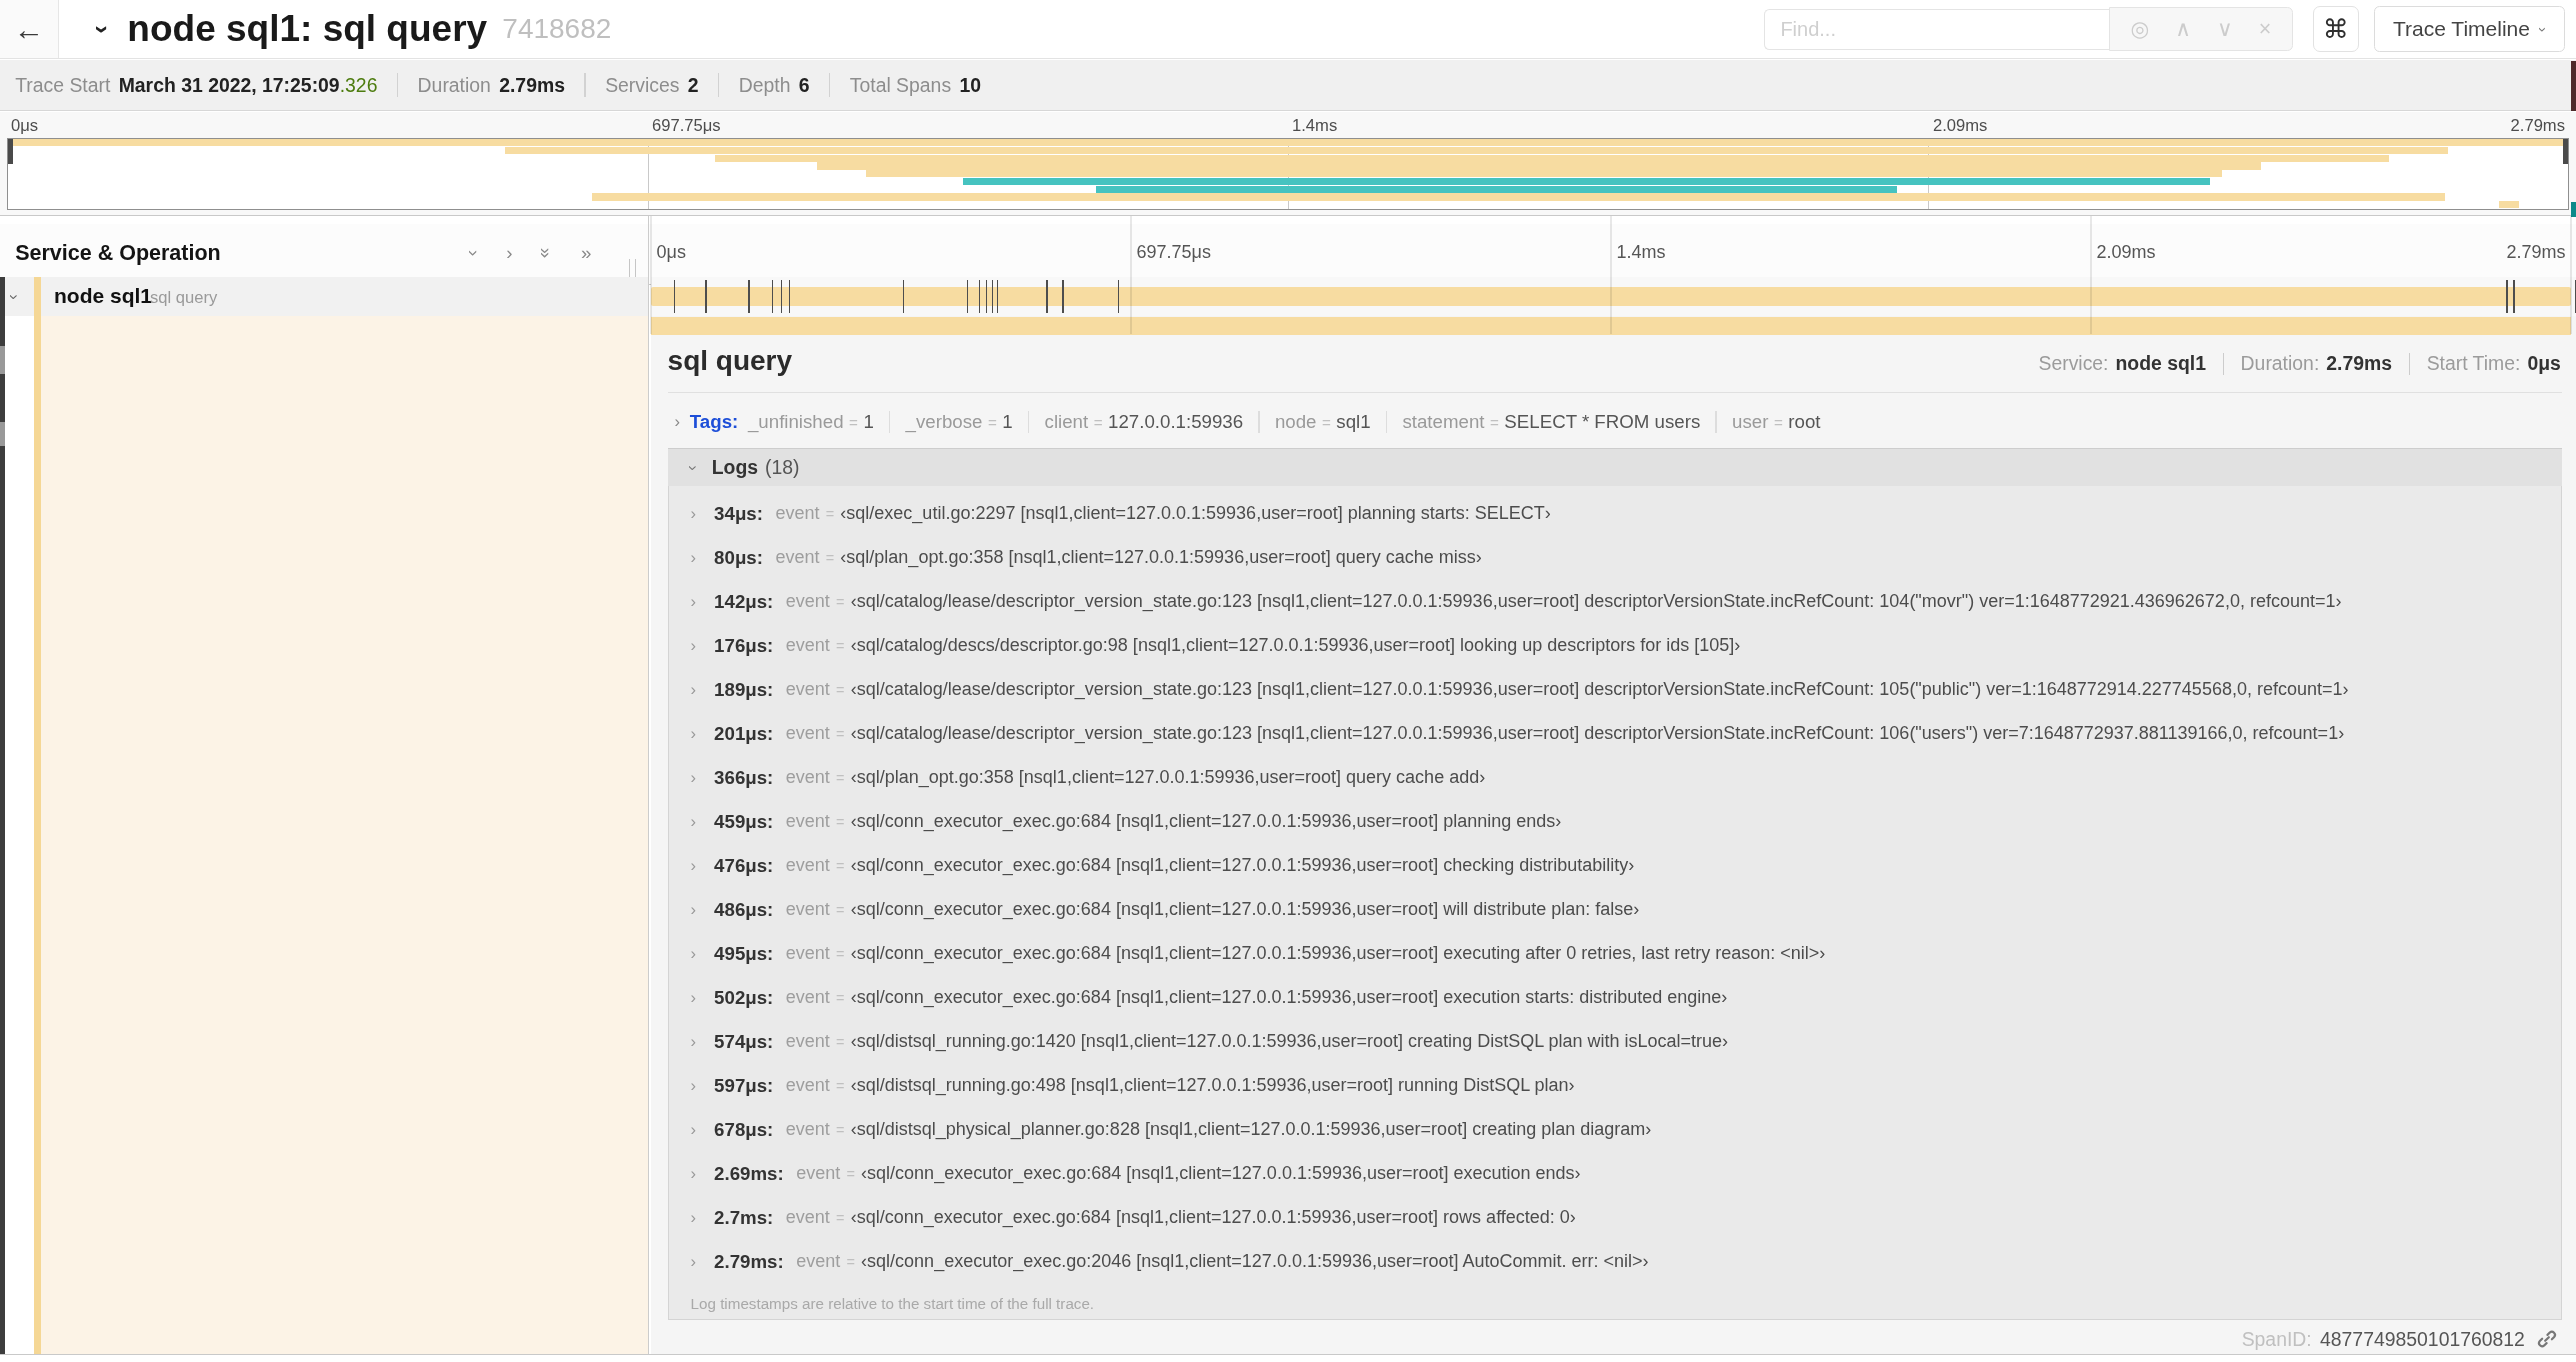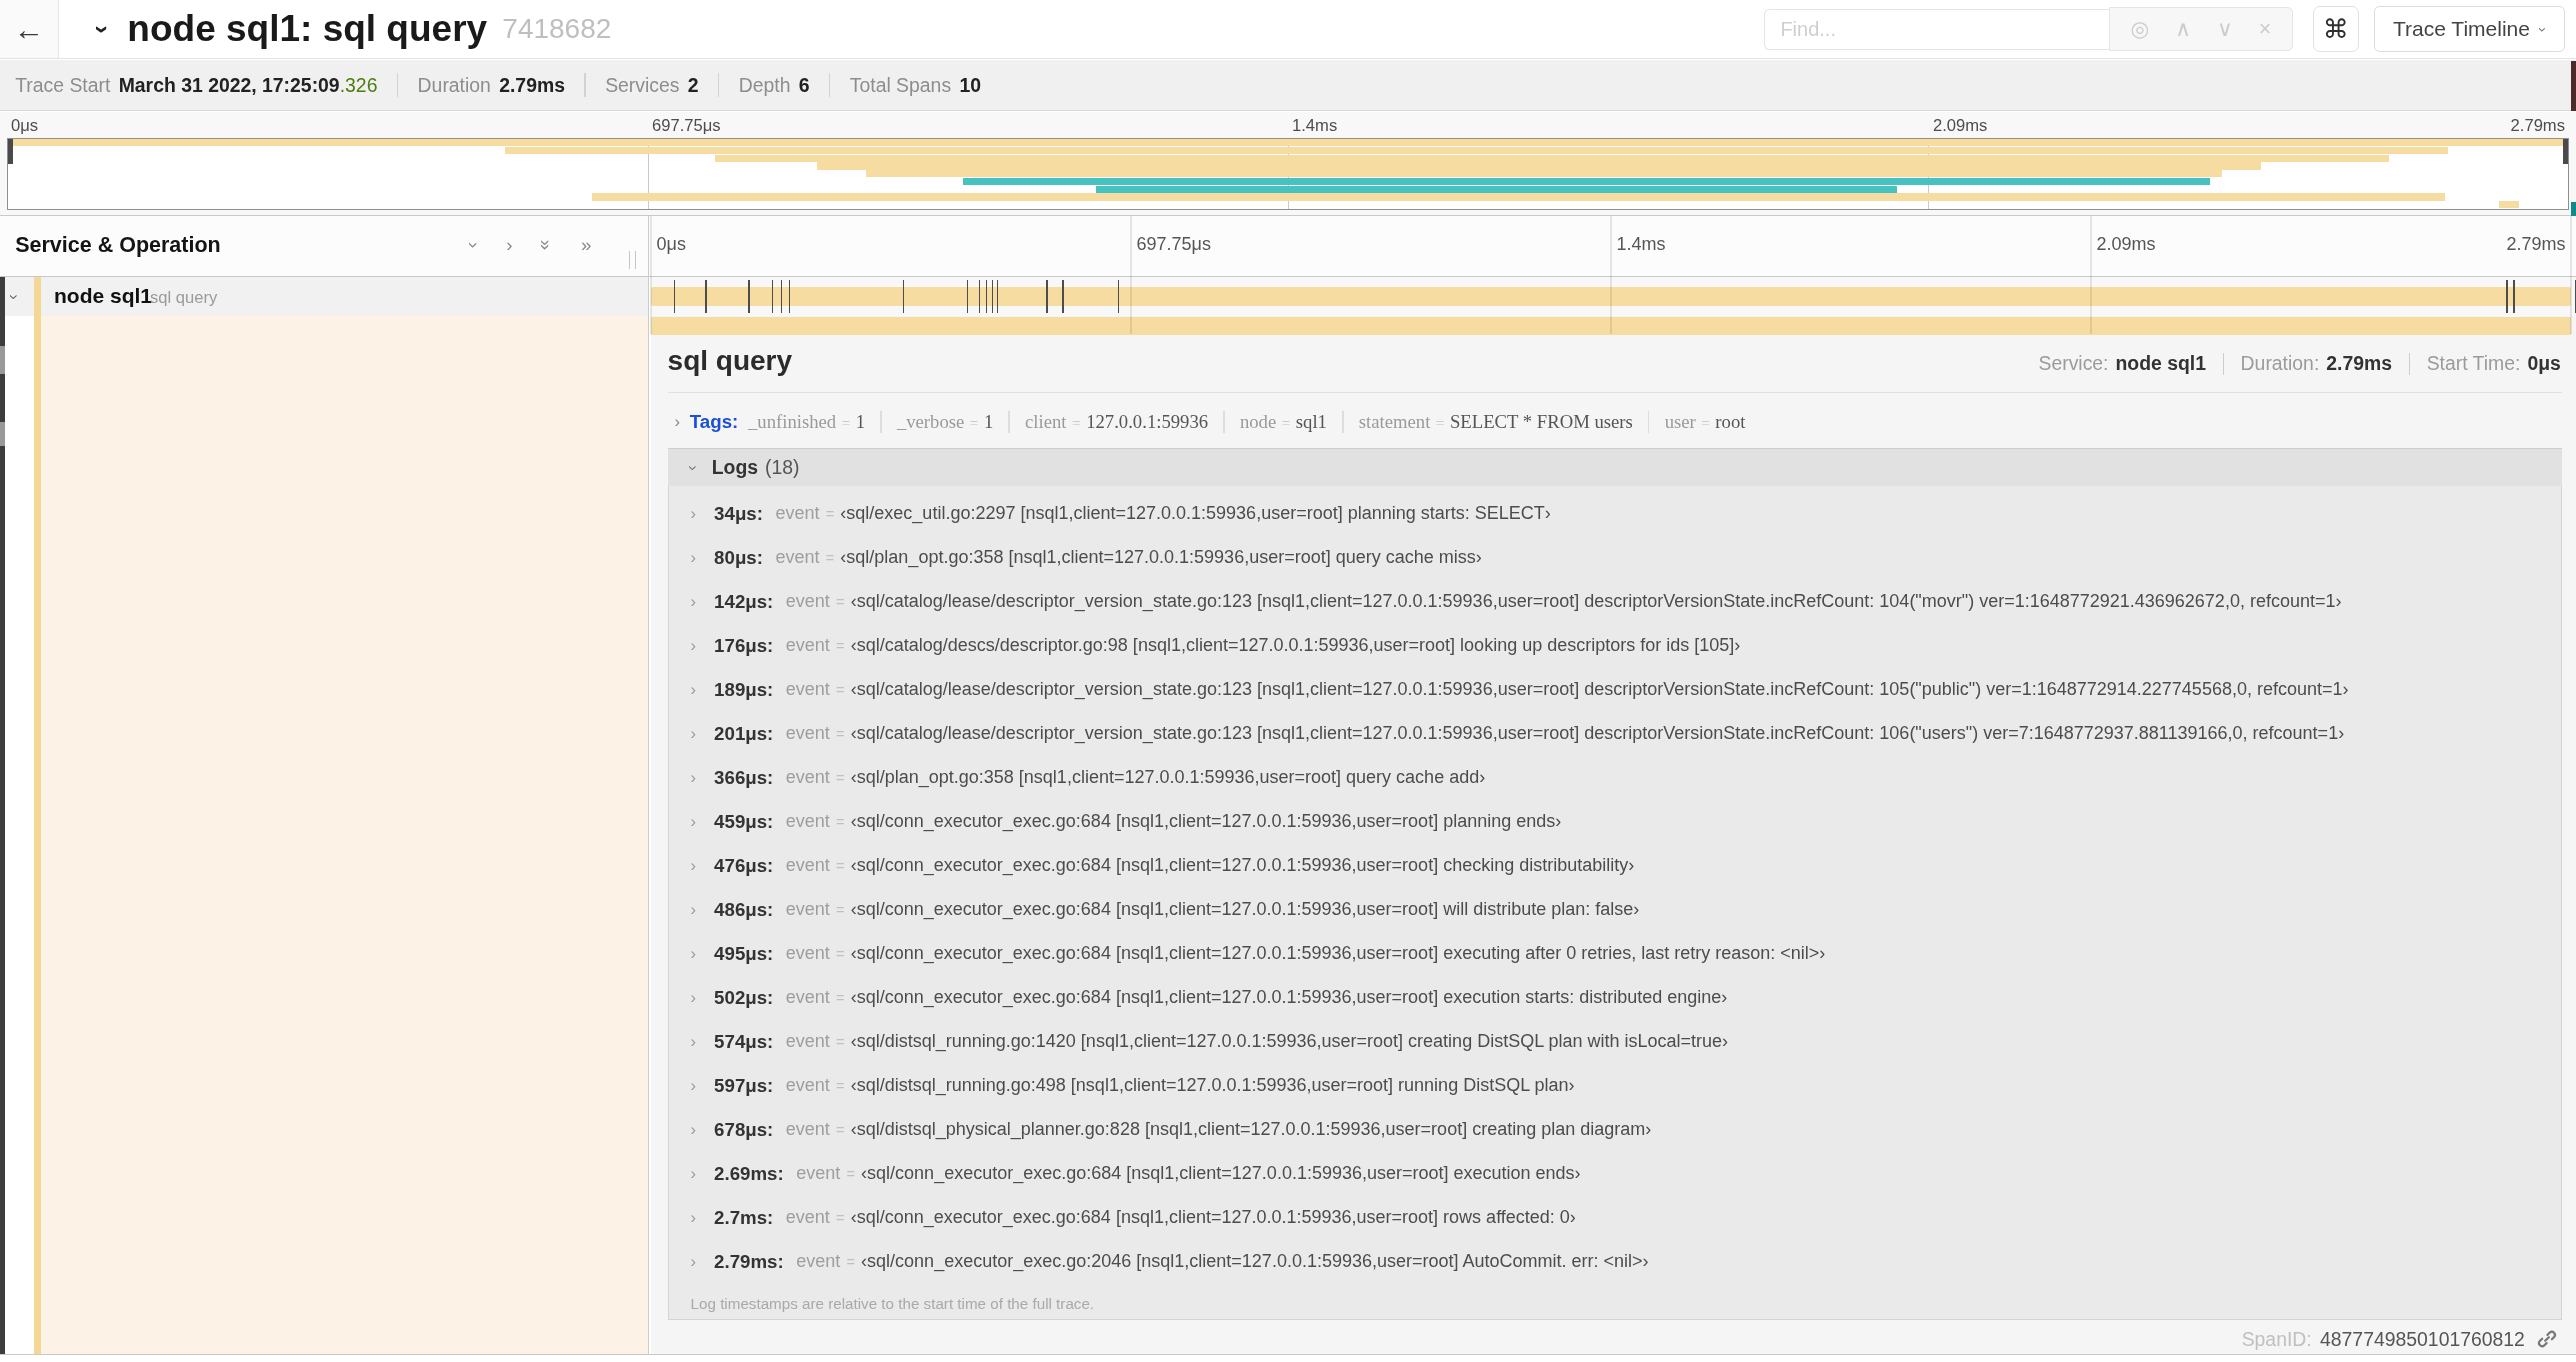--- a/index.html
+++ b/index.html
@@ -37,21 +37,21 @@
   .mm-span{position:absolute;}
   .mm-span.tan{background:#f7dca1;}
   .mm-span.teal{background:#46c3c0;}
   .mm-handle{position:absolute;top:0;width:4.8px;height:25px;background:#4a4a4a;}
 
   
   #edge-red{position:absolute;right:0;top:61px;width:5.5px;height:50px;background:#4e2a2a;}
   #edge-teal{position:absolute;right:0;top:202px;width:5.5px;height:15.2px;background:#0e8a8a;}
 
   
-  #thdr{position:absolute;left:0;top:216px;width:2576px;height:61px;background:#fcfcfc;border-bottom:1.4px solid #c9c9c9;box-sizing:border-box;}
+  #thdr{position:absolute;left:0;top:224px;width:2576px;height:61px;background:#fcfcfc;border-bottom:1.4px solid #c9c9c9;box-sizing:border-box;}
   #so-title{position:absolute;left:15.2px;top:16.6px;font-size:21.5px;font-weight:700;color:#141414;}
   #collapse-icons{position:absolute;left:471px;top:18px;display:flex;gap:29px;font-size:18.7px;color:#8a8a8a;}
   #col-grip{position:absolute;left:629px;top:35px;display:flex;gap:4.2px;}
   #col-grip div{width:1.4px;height:18px;background:#c6c6c6;}
   #ruler{position:absolute;left:651px;top:0;width:1920px;height:61px;}
   .rl-label{position:absolute;top:18px;font-size:18px;color:#555;white-space:nowrap;}
   #col-divider{position:absolute;left:648px;top:216px;width:1.4px;height:1138px;background:#ccc;z-index:6;}
   #gridlines{position:absolute;left:651px;top:216px;width:1920px;height:118px;pointer-events:none;z-index:5;}
   .gl{position:absolute;top:0;bottom:0;width:1.4px;background:rgba(0,0,0,0.09);}
 
@@ -282,21 +282,21 @@
         <span class="mv">2.79ms</span>
         <div class="meta-div"></div>
         <span class="ml">Start Time:</span>
         <span class="mv">0μs</span>
       </div>
     <div id="detail-divider"></div>
 
     <div id="tags-row">
       <span id="tags-chevron">›</span>
       <span id="tags-label">Tags:</span>
-      <span id="tags-items" style="display:flex;align-items:baseline;font-family:Liberation Serif, serif;">
+      <span id="tags-items" style="display:flex;align-items:baseline;">
           <span class="tag-item">
       <span class="tk">_unfinished</span>
       <span class="teq">=</span>
       <span class="tv">1</span>
     </span>
           <div class="tag-div"></div>
           <span class="tag-item">
       <span class="tk">_verbose</span>
       <span class="teq">=</span>
       <span class="tv">1</span>

